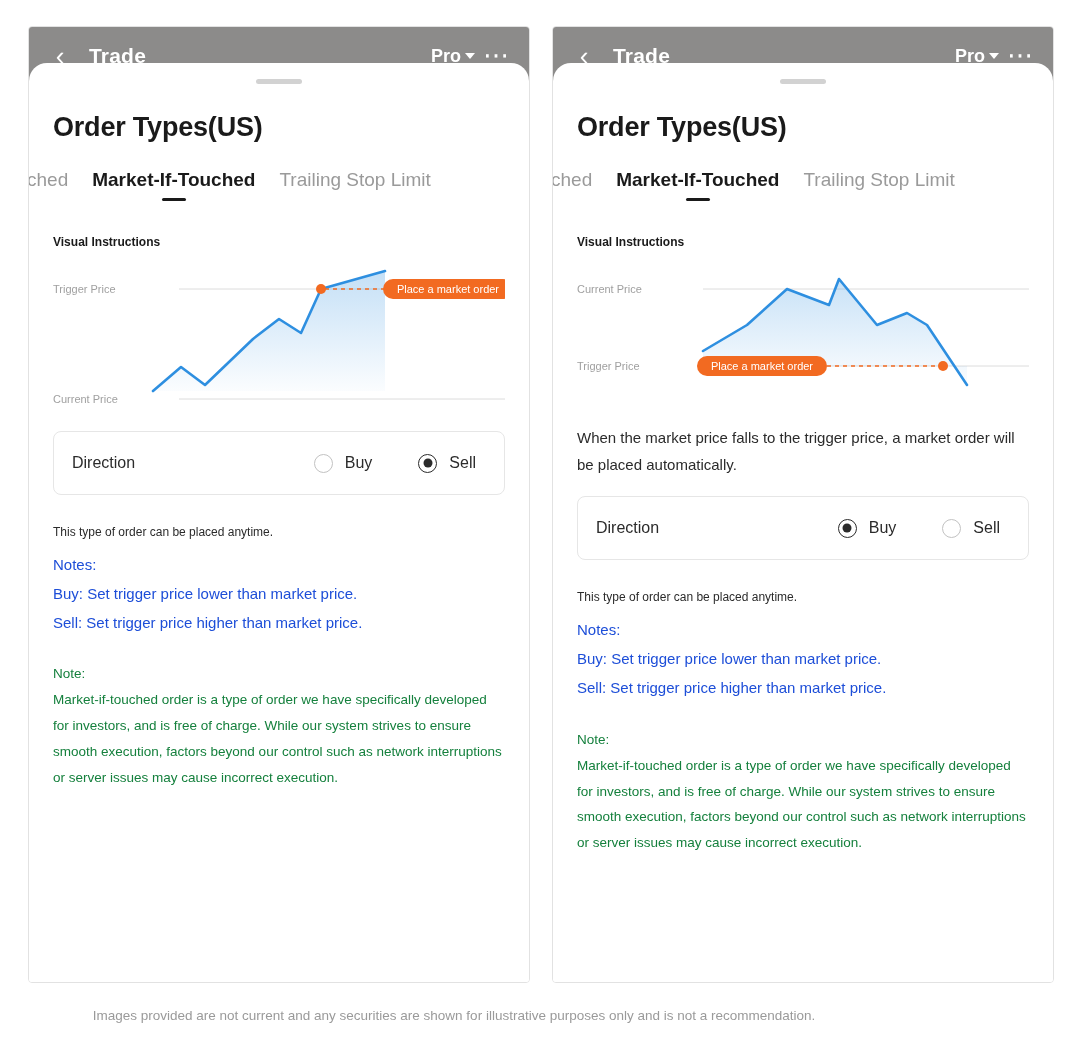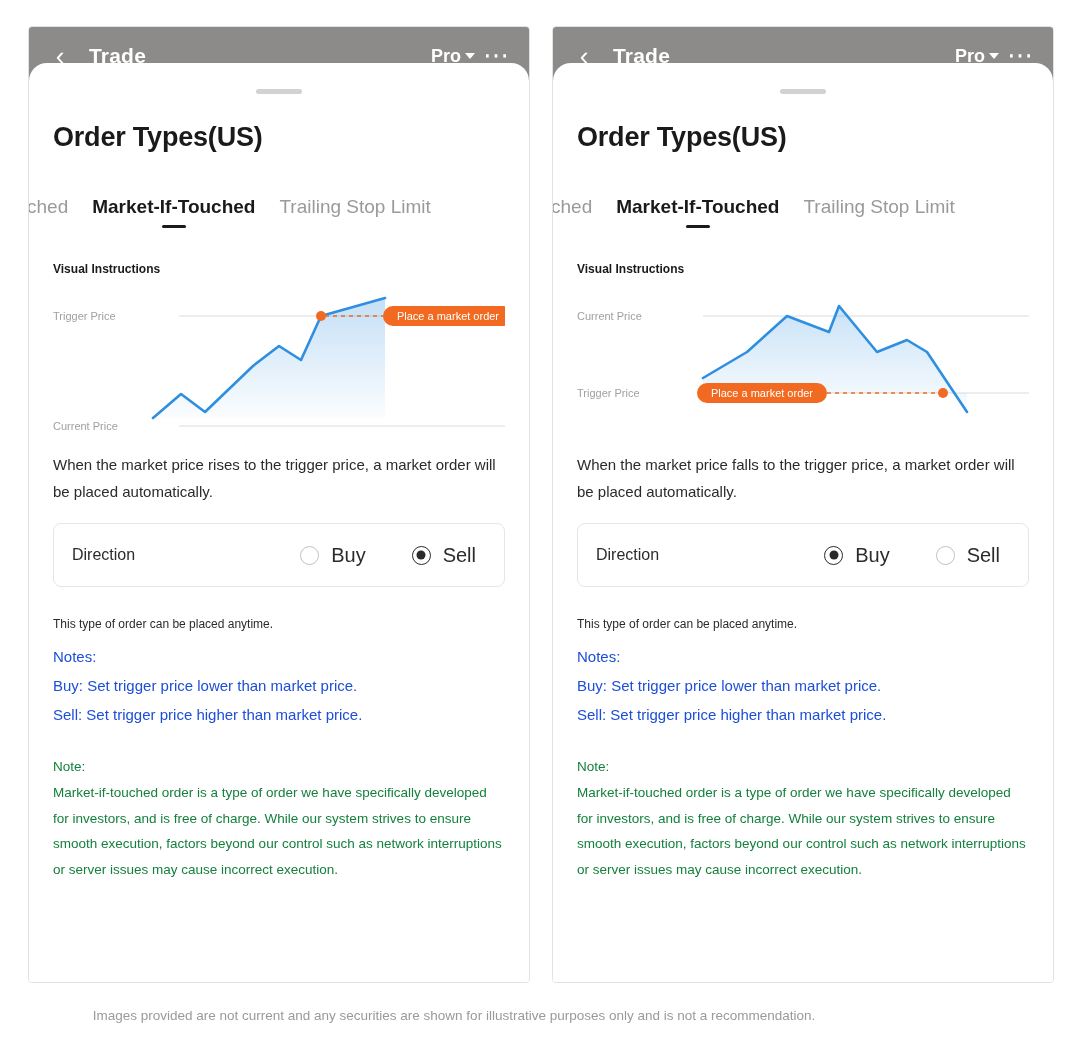--- a/index.html
+++ b/index.html
@@ -87,42 +87,42 @@
   }
 
   
   .sheet {
     position: relative;
     margin-top: -22px;
     background: #ffffff;
     border-radius: 18px 18px 0 0;
     height: 919px;
     box-sizing: border-box;
-    padding: 10px 24px;
+    padding: 0 24px;
     overflow: hidden;
   }
   .grabber {
     width: 46px;
     height: 5px;
     border-radius: 3px;
     background: #d2d2d2;
     margin: 16px auto 0 auto;
   }
   .sheet-title {
     margin-top: 28px;
     font-size: 27px;
     font-weight: bold;
     color: #1a1a1a;
     letter-spacing: -0.2px;
   }
 
   
   .tabs {
     position: relative;
-    margin-top: 43px;
+    margin-top: 26px;
     height: 44px;
     display: flex;
     align-items: flex-start;
     gap: 24px;
     white-space: nowrap;
   }
   .tab {
     font-size: 19px;
     color: #9a9a9a;
     cursor: pointer;
@@ -215,21 +215,21 @@
   .radio.checked::after {
     content: "";
     position: absolute;
     left: 50%; top: 50%;
     transform: translate(-50%, -50%);
     width: 9px; height: 9px;
     border-radius: 50%;
     background: #2b2b2b;
   }
   .radio-label {
-    font-size: 20px;
+    font-size: 16px;
     color: #2b2b2b;
   }
 
   .anytime {
     margin-top: 30px;
     font-size: 12px;
     color: #2b2b2b;
   }
   .notes {
     margin-top: 12px;
@@ -306,21 +306,20 @@
           <circle cx="268" cy="26" r="5" fill="#f26a21"></circle>
 
           <text x="0" y="30" font-size="11" fill="#a0a0a0" font-family="Liberation Sans, sans-serif">Trigger Price</text>
           <text x="0" y="140" font-size="11" fill="#a0a0a0" font-family="Liberation Sans, sans-serif">Current Price</text>
 
           <rect x="330" y="16" width="130" height="20" rx="10" fill="#f26a21"></rect>
           <text x="395" y="30" font-size="11" fill="#ffffff" text-anchor="middle" font-family="Liberation Sans, sans-serif">Place a market order</text>
         </svg>
       </div>
 
-      <div class="body-text">When the market price rises to the trigger price, a market order will be placed automatically.</div>
 
       <div class="direction-box">
         <div class="direction-label">Direction</div>
         <div class="radio-group">
           <div class="radio-item">
             <span class="radio"></span>
             <span class="radio-label">Buy</span>
           </div>
           <div class="radio-item">
             <span class="radio checked"></span>

